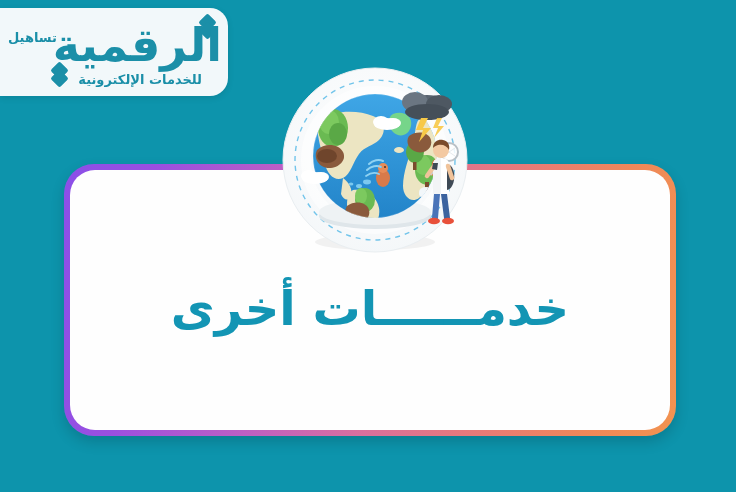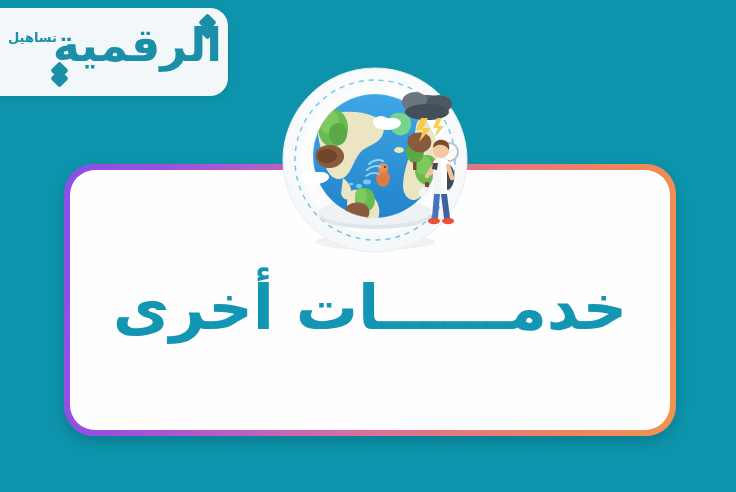--- a/index.html
+++ b/index.html
@@ -123,21 +123,21 @@
     width: 100%;
     height: 100%;
     background: #fefefe;
     border-radius: 25px;
     display: flex;
     align-items: center;
     justify-content: center;
   }
 
   .card-title {
-    font-size: 62px;
+    font-size: 48px;
     font-weight: 700;
     color: #1395b4;
     direction: rtl;
     white-space: nowrap;
     letter-spacing: 0;
     line-height: 1.1;
     margin-top: 16px;
   }
 
   
@@ -165,20 +165,21 @@
 
       <div class="logo-super">تساهيل</div>
 
       <div class="logo-wordmark">الرقمية</div>
 
       <div class="diamond-stack bottom">
         <i class="d1"></i>
           <i class="d2"></i>
       </div>
 
+      <div class="logo-sub">للخدمات الإلكترونية</div>
     </div>
   </div>
 
   <div class="card-wrap">
     <div class="card">
       <div class="card-title">خدمــــــات أخرى</div>
     </div>
   </div>
 
   <div class="globe-holder">

